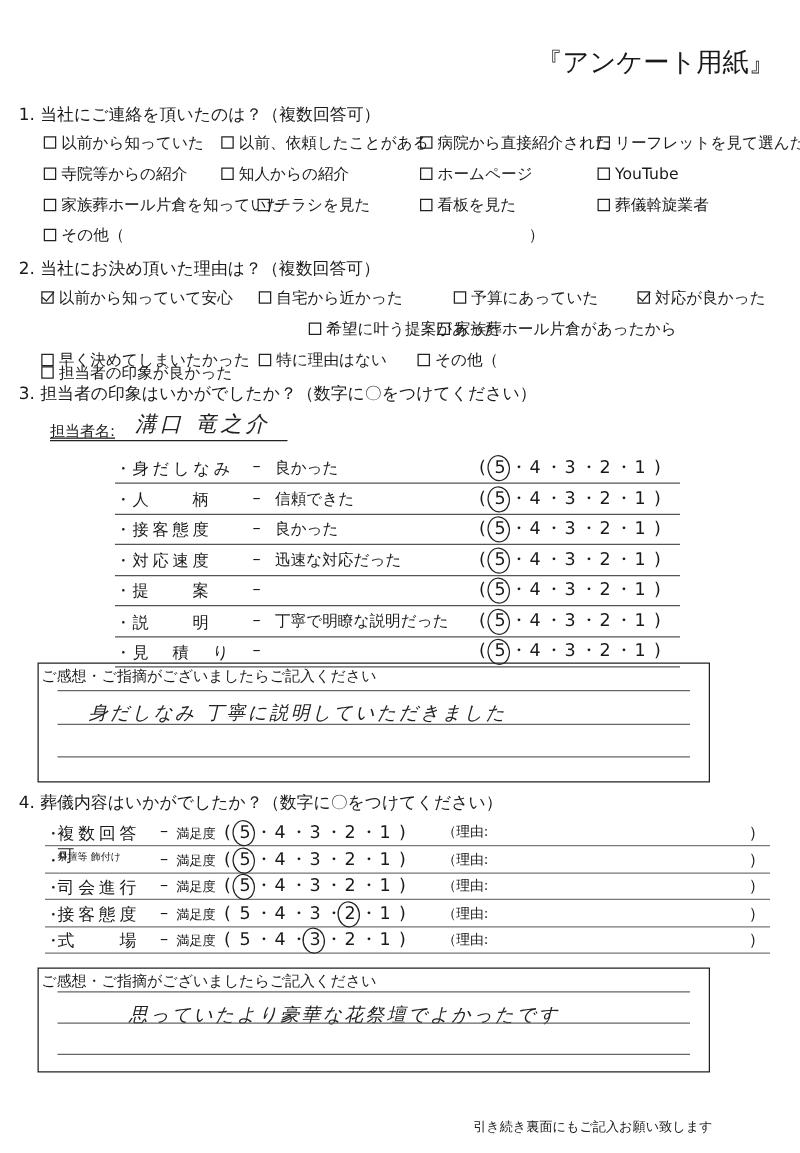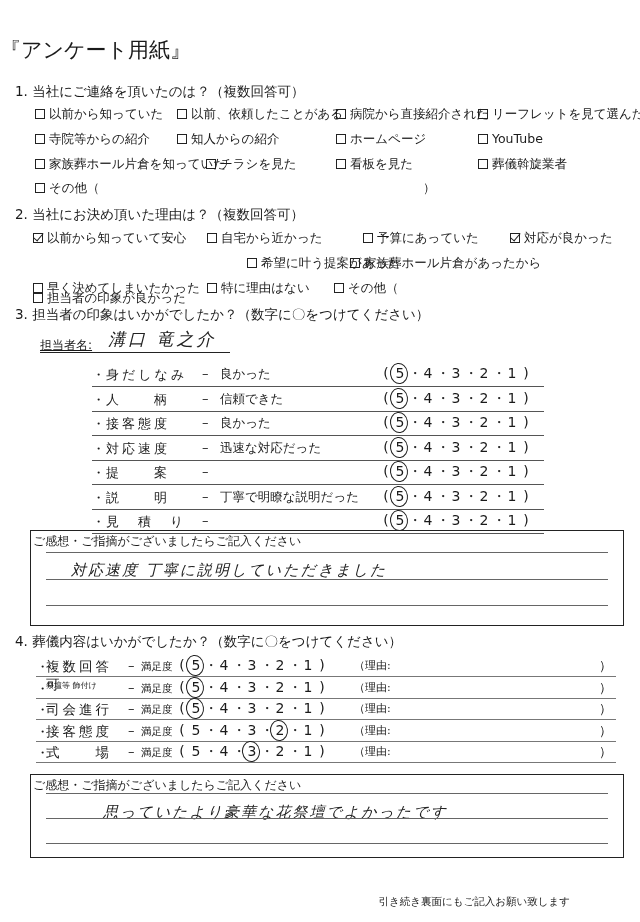--- a/index.html
+++ b/index.html
@@ -2,21 +2,21 @@
 <html><head>
 <meta charset="utf-8">
 <style>
   html, body { margin: 0; padding: 0; background: #ffffff; }
   body {
     width: 640px; height: 922px; position: relative; overflow: hidden;
     font-family: "DejaVu Sans", "Liberation Sans", sans-serif;
     color: #1a1a1a;
   }
   .abs { position: absolute; }
-  .title { left: 0; width: 620px; top: 36px; text-align: left; font-size: 21px; letter-spacing: 0px; }
+  .title { left: 0; width: 620px; top: 36px; text-align: right; font-size: 21px; letter-spacing: 0px; }
   .qhead { font-size: 13.5px; left: 15px; }
   .cb { font-size: 12.5px; white-space: nowrap; }
   .cb .box {
     display: inline-block; width: 10px; height: 10px; border: 1px solid #222;
     vertical-align: -1px; margin-right: 4px; position: relative; box-sizing: border-box;
   }
   .cb .box.checked::after {
     content: ""; position: absolute; left: 2px; top: -3px; width: 4px; height: 9px;
     border-right: 1.5px solid #222; border-bottom: 1.5px solid #222; transform: rotate(40deg);
   }
@@ -33,21 +33,21 @@
   .scale span { display: inline-block; text-align: center; position: relative; }
   .scale .num { width: 16px; }
   .scale .sep { width: 12px; }
   .scale .par { width: 12px; }
   .scale .num.circled::before {
     content: ""; position: absolute; left: -2px; top: -2px; width: 18px; height: 21px;
     border: 1.3px solid #222; border-radius: 50%; box-sizing: border-box;
     transform: rotate(-8deg);
   }
   .comment-box {
-    position: absolute; left: 30px; width: 594px; border: 1.5px solid #222; box-sizing: border-box;
+    position: absolute; left: 30px; width: 538px; border: 1.5px solid #222; box-sizing: border-box;
   }
   .comment-box .label { position: absolute; left: 2px; top: 2px; font-size: 12px; }
   .comment-box .line { position: absolute; left: 15px; right: 15px; height: 0; border-top: 1px solid #666; }
   .comment-box .written { position: absolute; left: 40px; font-size: 15px; letter-spacing: 2px; }
   .sat-row {
     position: absolute; left: 36px; width: 580px; height: 21px; border-bottom: 1px solid #777; font-size: 13px;
   }
   .sat-row .bullet { position: absolute; left: 0; top: 3px; }
   .sat-row .item { position: absolute; left: 10px; top: 3px; letter-spacing: 3px; width: 82px; font-size: 13.5px; }
   .sat-row .item.small { font-size: 8px; letter-spacing: 0; }
@@ -146,21 +146,21 @@
       <span class="bullet">・</span>
       <span class="item">見　積　り</span>
       <span class="dash">–</span>
       <div class="scale" style="left: 288px;"><span class="par">(</span><span class="num circled">5</span><span class="sep">・</span><span class="num">4</span><span class="sep">・</span><span class="num">3</span><span class="sep">・</span><span class="num">2</span><span class="sep">・</span><span class="num">1</span><span class="par">)</span></div>
     </div>
   </div>
 
 <div class="comment-box" style="top:530px; height:96px;">
   <span class="label">ご感想・ご指摘がございましたらご記入ください</span>
   <div class="line" style="top:21px;"></div>
-  <span class="written hand" style="top:30px;">対応速度 丁寧に説明していただきました</span>
+  <span class="written hand" style="top:30px;">身だしなみ 丁寧に説明していただきました</span>
   <div class="line" style="top:48px;"></div>
   <div class="line" style="top:74px;"></div>
 </div>
 
 <div class="abs qhead" style="top:633px;">4. 葬儀内容はいかがでしたか？（数字に〇をつけてください）</div>
 <div id="q4-rows">
     <div class="sat-row" style="top: 655px;">
       <span class="bullet">・</span>
       <span class="item">複数回答可</span>
       <span class="dash">–</span>

